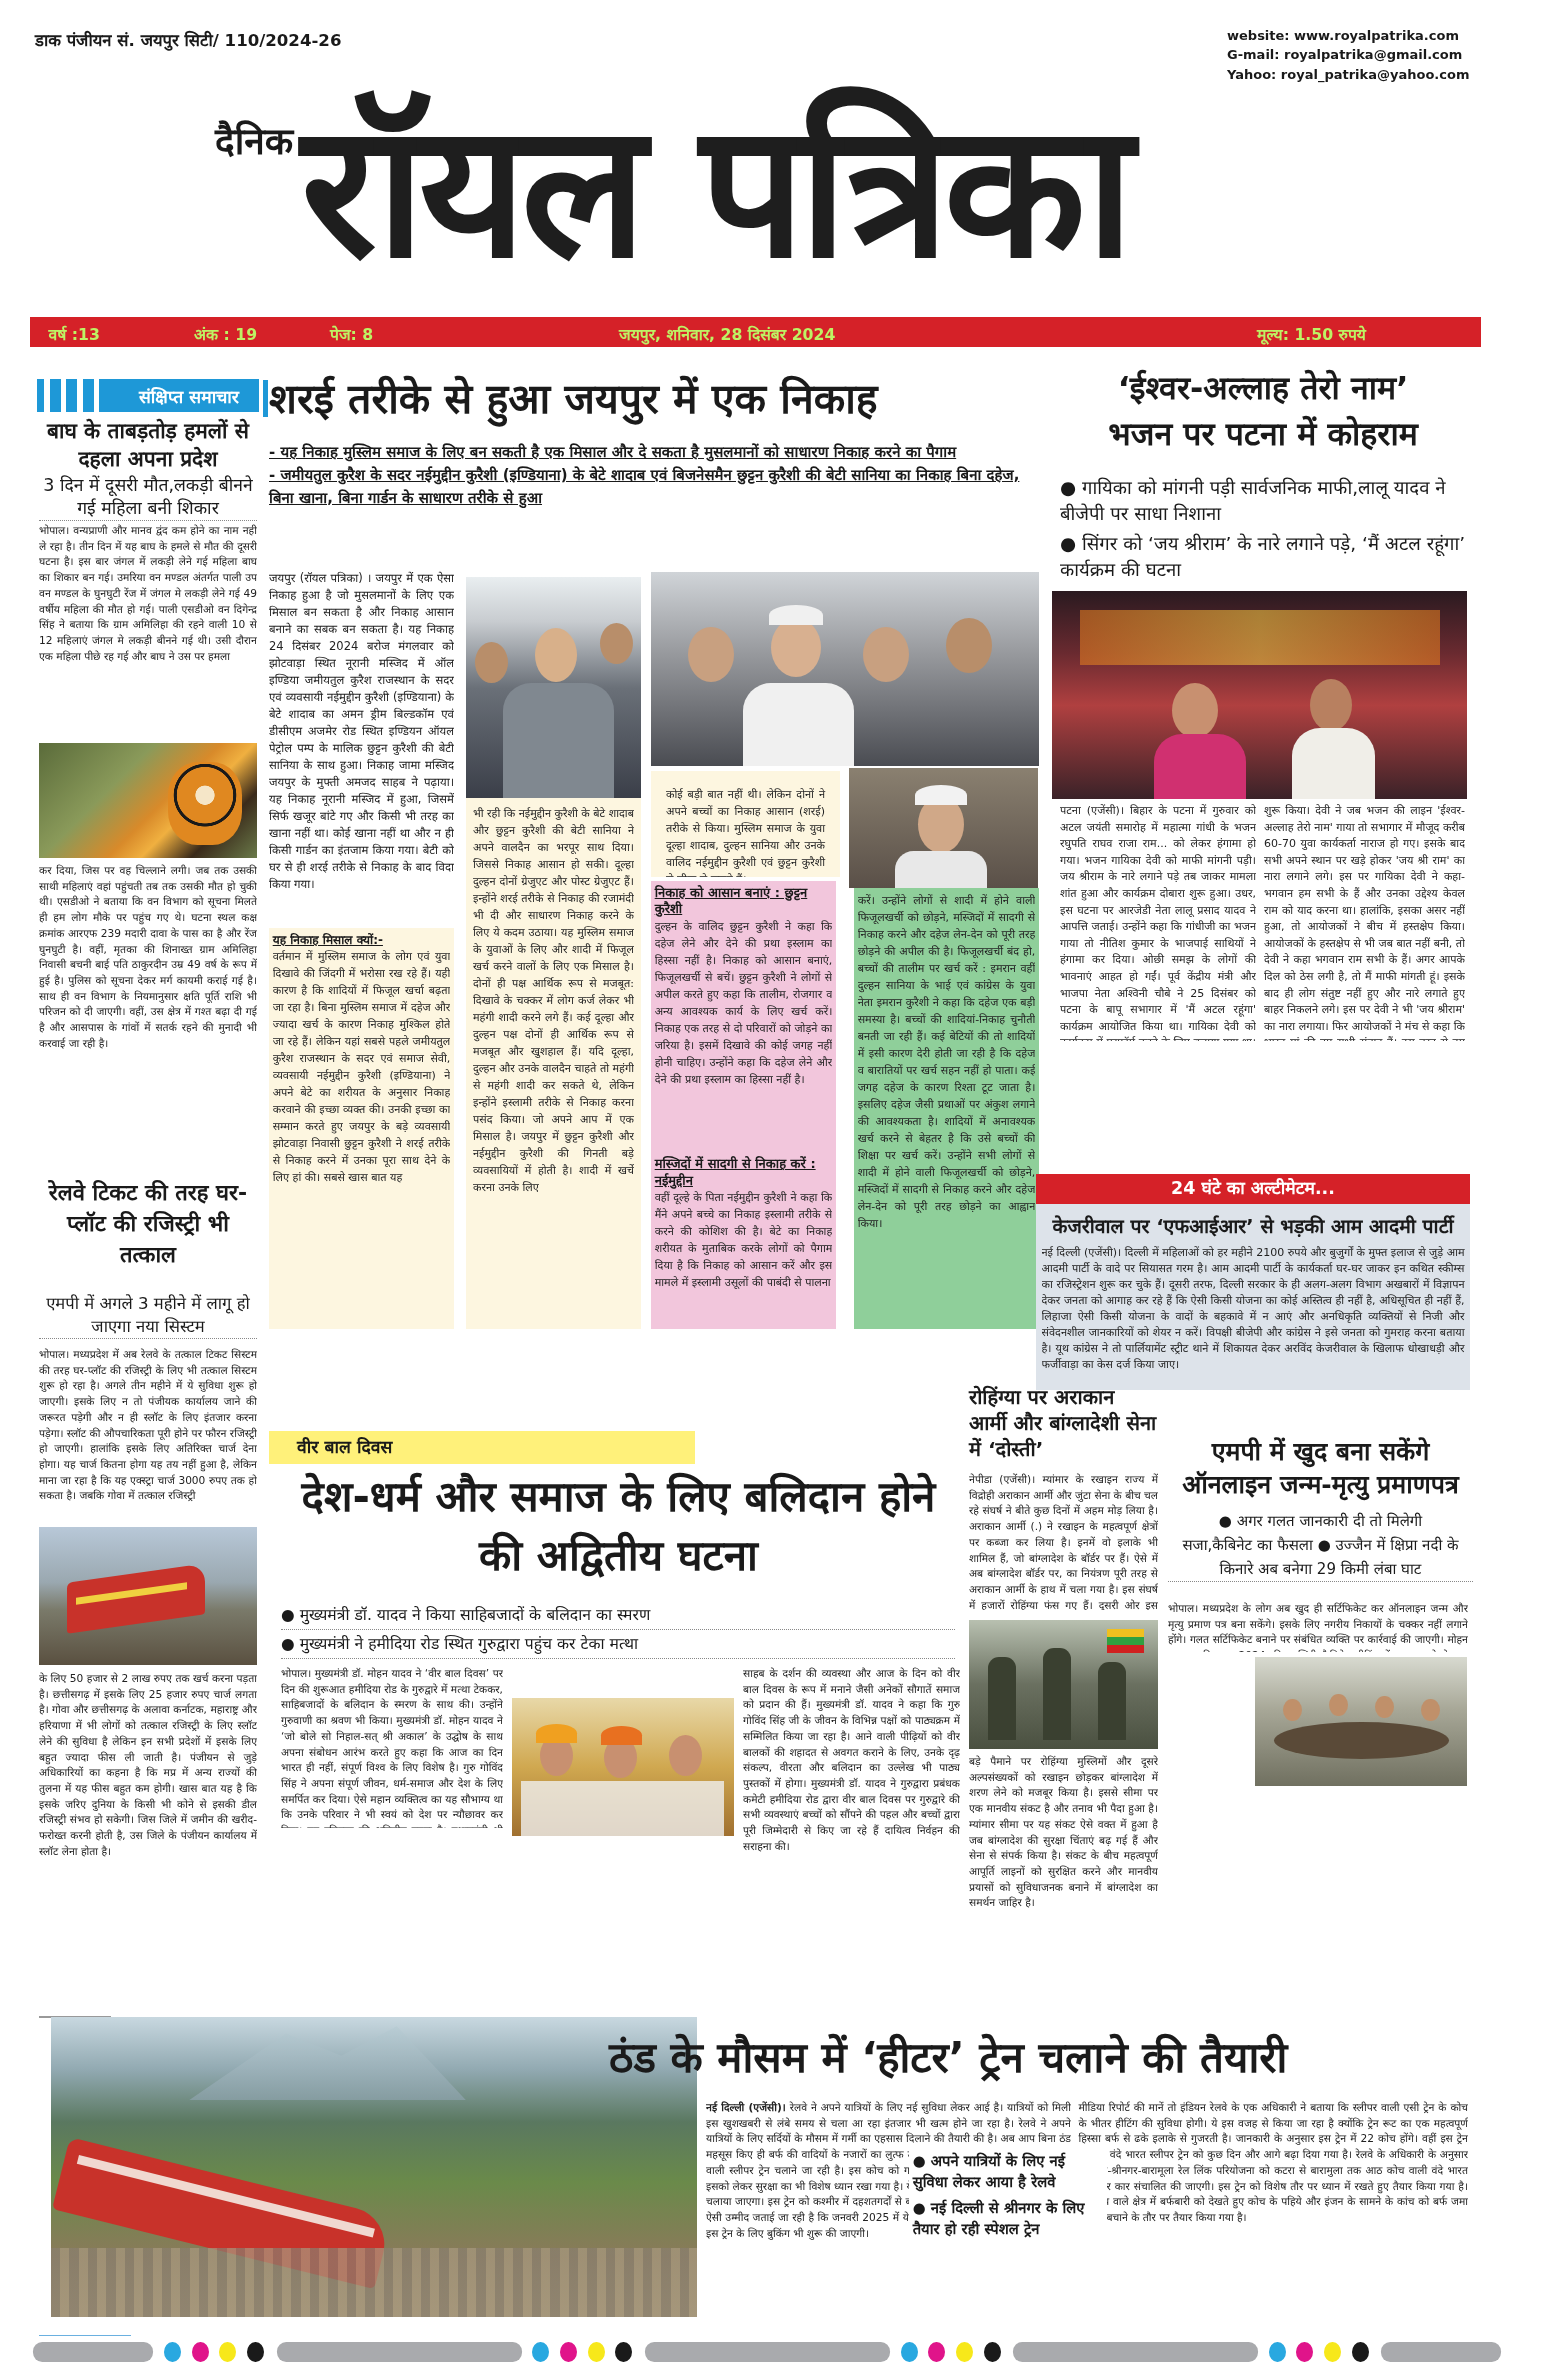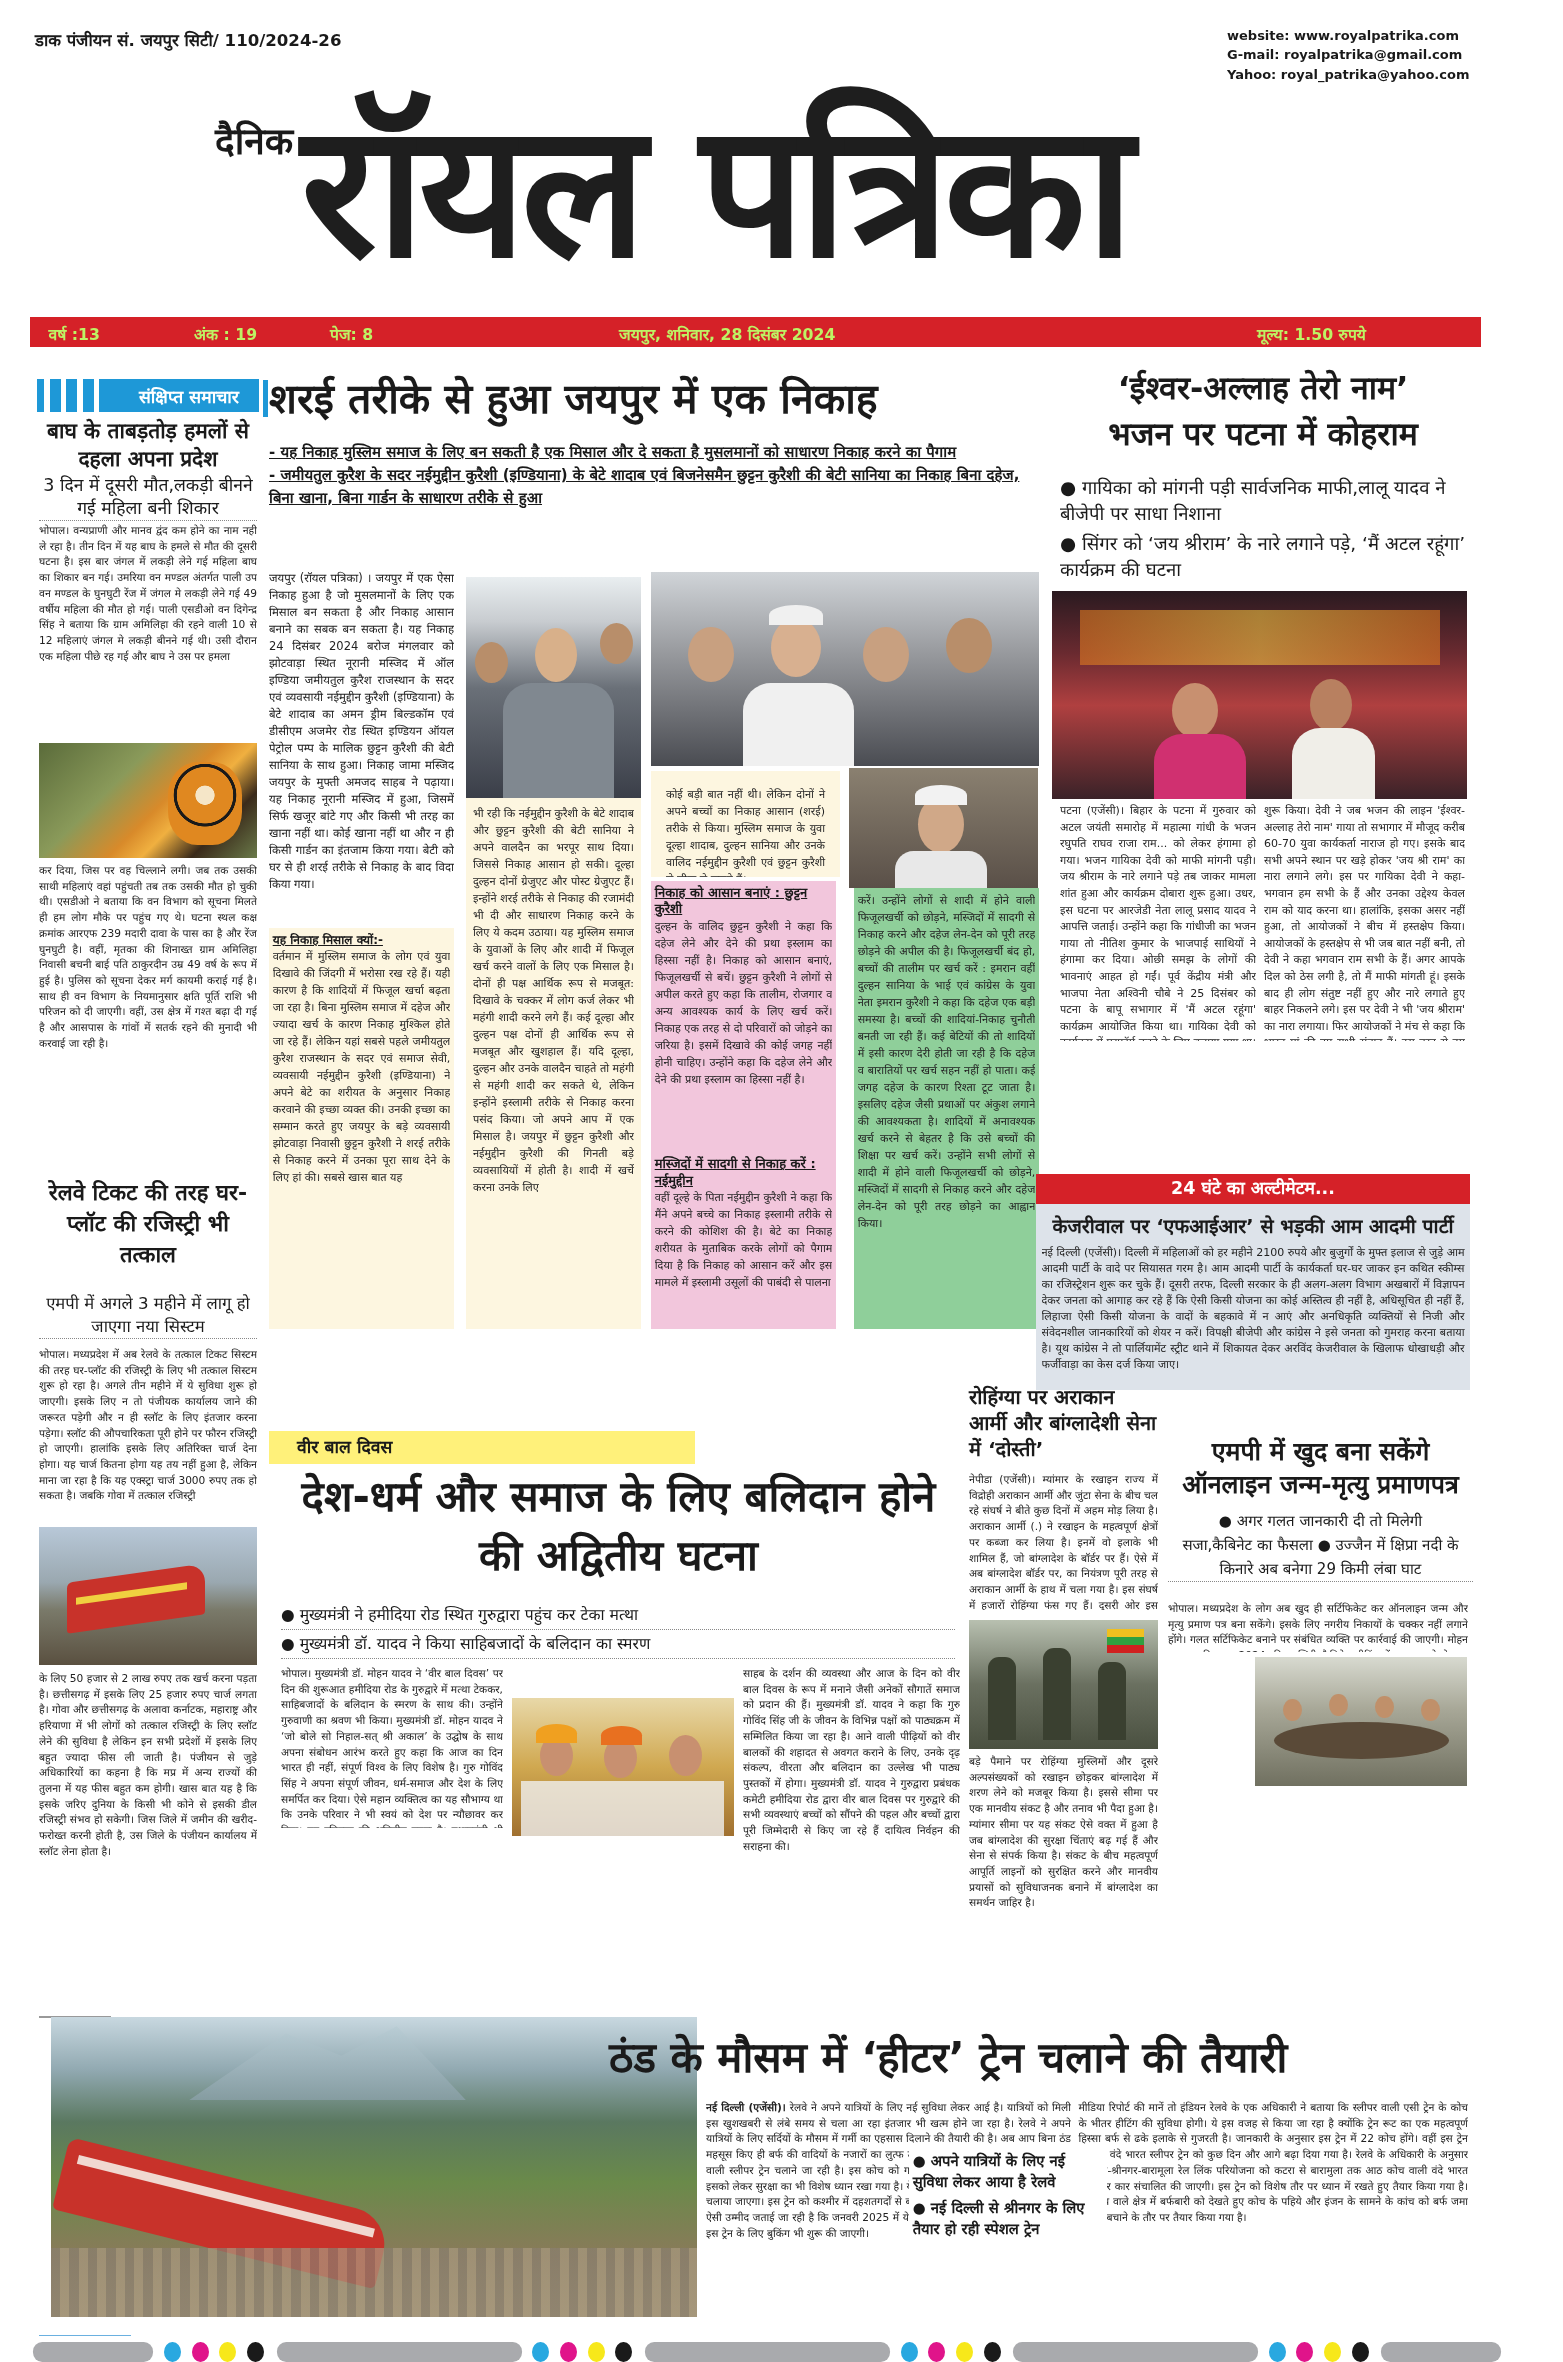--- a/index.html
+++ b/index.html
@@ -133,22 +133,22 @@
 
 <div class="abs" style="left:1036px;top:1174px;width:434px;height:29.5px;background:#d52128;color:#fff;font-weight:bold;font-size:17.5px;line-height:29.5px;text-align:center;">24 घंटे का अल्टीमेटम...</div>
 <div class="abs" style="left:1036px;top:1204px;width:434px;height:186px;background:#dde3ea;padding:3.7px 5.5px;">
   <div class="hd" style="font-size:19.4px;line-height:37px;text-align:center;">केजरीवाल पर ‘एफआईआर’ से भड़की आम आदमी पार्टी</div>
   <div class="body-text" style="font-size:11px;line-height:16px;height:138px;">नई दिल्ली (एजेंसी)। दिल्ली में महिलाओं को हर महीने 2100 रुपये और बुजुर्गों के मुफ्त इलाज से जुड़े आम आदमी पार्टी के वादे पर सियासत गरम है। आम आदमी पार्टी के कार्यकर्ता घर-घर जाकर इन कथित स्कीम्स का रजिस्ट्रेशन शुरू कर चुके हैं। दूसरी तरफ, दिल्ली सरकार के ही अलग-अलग विभाग अखबारों में विज्ञापन देकर जनता को आगाह कर रहे हैं कि ऐसी किसी योजना का कोई अस्तित्व ही नहीं है, अधिसूचित ही नहीं हैं, लिहाजा ऐसी किसी योजना के वादों के बहकावे में न आएं और अनधिकृति व्यक्तियों से निजी और संवेदनशील जानकारियों को शेयर न करें। विपक्षी बीजेपी और कांग्रेस ने इसे जनता को गुमराह करना बताया है। यूथ कांग्रेस ने तो पार्लियामेंट स्ट्रीट थाने में शिकायत देकर अरविंद केजरीवाल के खिलाफ धोखाधड़ी और फर्जीवाड़ा का केस दर्ज किया जाए।</div>
 </div>
 
 <div class="abs" style="left:269px;top:1431px;width:426px;height:33px;background:#fff17a;font-weight:bold;font-size:17.5px;line-height:33px;padding-left:28px;">वीर बाल दिवस</div>
 <div class="abs hd" style="left:277px;top:1467px;width:683px;font-size:42px;line-height:59px;text-align:center;">देश-धर्म और समाज के लिए बलिदान होने की अद्वितीय घटना</div>
 <div class="abs" style="left:281px;top:1601px;width:674px;">
+  <div class="bullet dots" style="font-size:15.7px;font-weight:normal;line-height:28px;">मुख्यमंत्री डॉ. यादव ने किया साहिबजादों के बलिदान का स्मरण</div>
   <div class="bullet dots" style="font-size:15.7px;font-weight:normal;line-height:28px;">मुख्यमंत्री ने हमीदिया रोड स्थित गुरुद्वारा पहुंच कर टेका मत्था</div>
-  <div class="bullet dots" style="font-size:15.7px;font-weight:normal;line-height:28px;">मुख्यमंत्री डॉ. यादव ने किया साहिबजादों के बलिदान का स्मरण</div>
 </div>
 <div class="abs body-text" style="left:281px;top:1666px;width:222px;height:162px;">भोपाल। मुख्यमंत्री डॉ. मोहन यादव ने ‘वीर बाल दिवस’ पर दिन की शुरूआत हमीदिया रोड के गुरुद्वारे में मत्था टेककर, साहिबजादों के बलिदान के स्मरण के साथ की। उन्होंने गुरुवाणी का श्रवण भी किया। मुख्यमंत्री डॉ. मोहन यादव ने ‘जो बोले सो निहाल-सत् श्री अकाल’ के उद्घोष के साथ अपना संबोधन आरंभ करते हुए कहा कि आज का दिन भारत ही नहीं, संपूर्ण विश्व के लिए विशेष है। गुरु गोविंद सिंह ने अपना संपूर्ण जीवन, धर्म-समाज और देश के लिए समर्पित कर दिया। ऐसे महान व्यक्तित्व का यह सौभाग्य था कि उनके परिवार ने भी स्वयं को देश पर न्यौछावर कर दिया। यह इतिहास की अद्वितीय घटना है। प्रधानमंत्री श्री नरेन्द्र मोदी ने करतारपुर</div>
 <div class="abs photo" style="left:512px;top:1698px;width:222px;height:138px;background:linear-gradient(180deg,#e8d8a8 0%,#d0a850 50%,#a07030 100%);">
   <div style="position:absolute;left:28px;top:37px;width:33px;height:41px;border-radius:50%;background:#c89070;"></div>
   <div style="position:absolute;left:24px;top:26px;width:41px;height:18.5px;border-radius:50% 50% 0 0;background:#f0a020;"></div>
   <div style="position:absolute;left:92px;top:39px;width:33px;height:41px;border-radius:50%;background:#c89070;"></div>
   <div style="position:absolute;left:89px;top:28px;width:41px;height:18.5px;border-radius:50% 50% 0 0;background:#e87020;"></div>
   <div style="position:absolute;left:157px;top:37px;width:33px;height:41px;border-radius:50%;background:#c89070;"></div>
   <div style="position:absolute;left:9.2px;top:83px;width:203px;height:55px;background:#f0f0f0;opacity:.8;"></div>
 </div>

